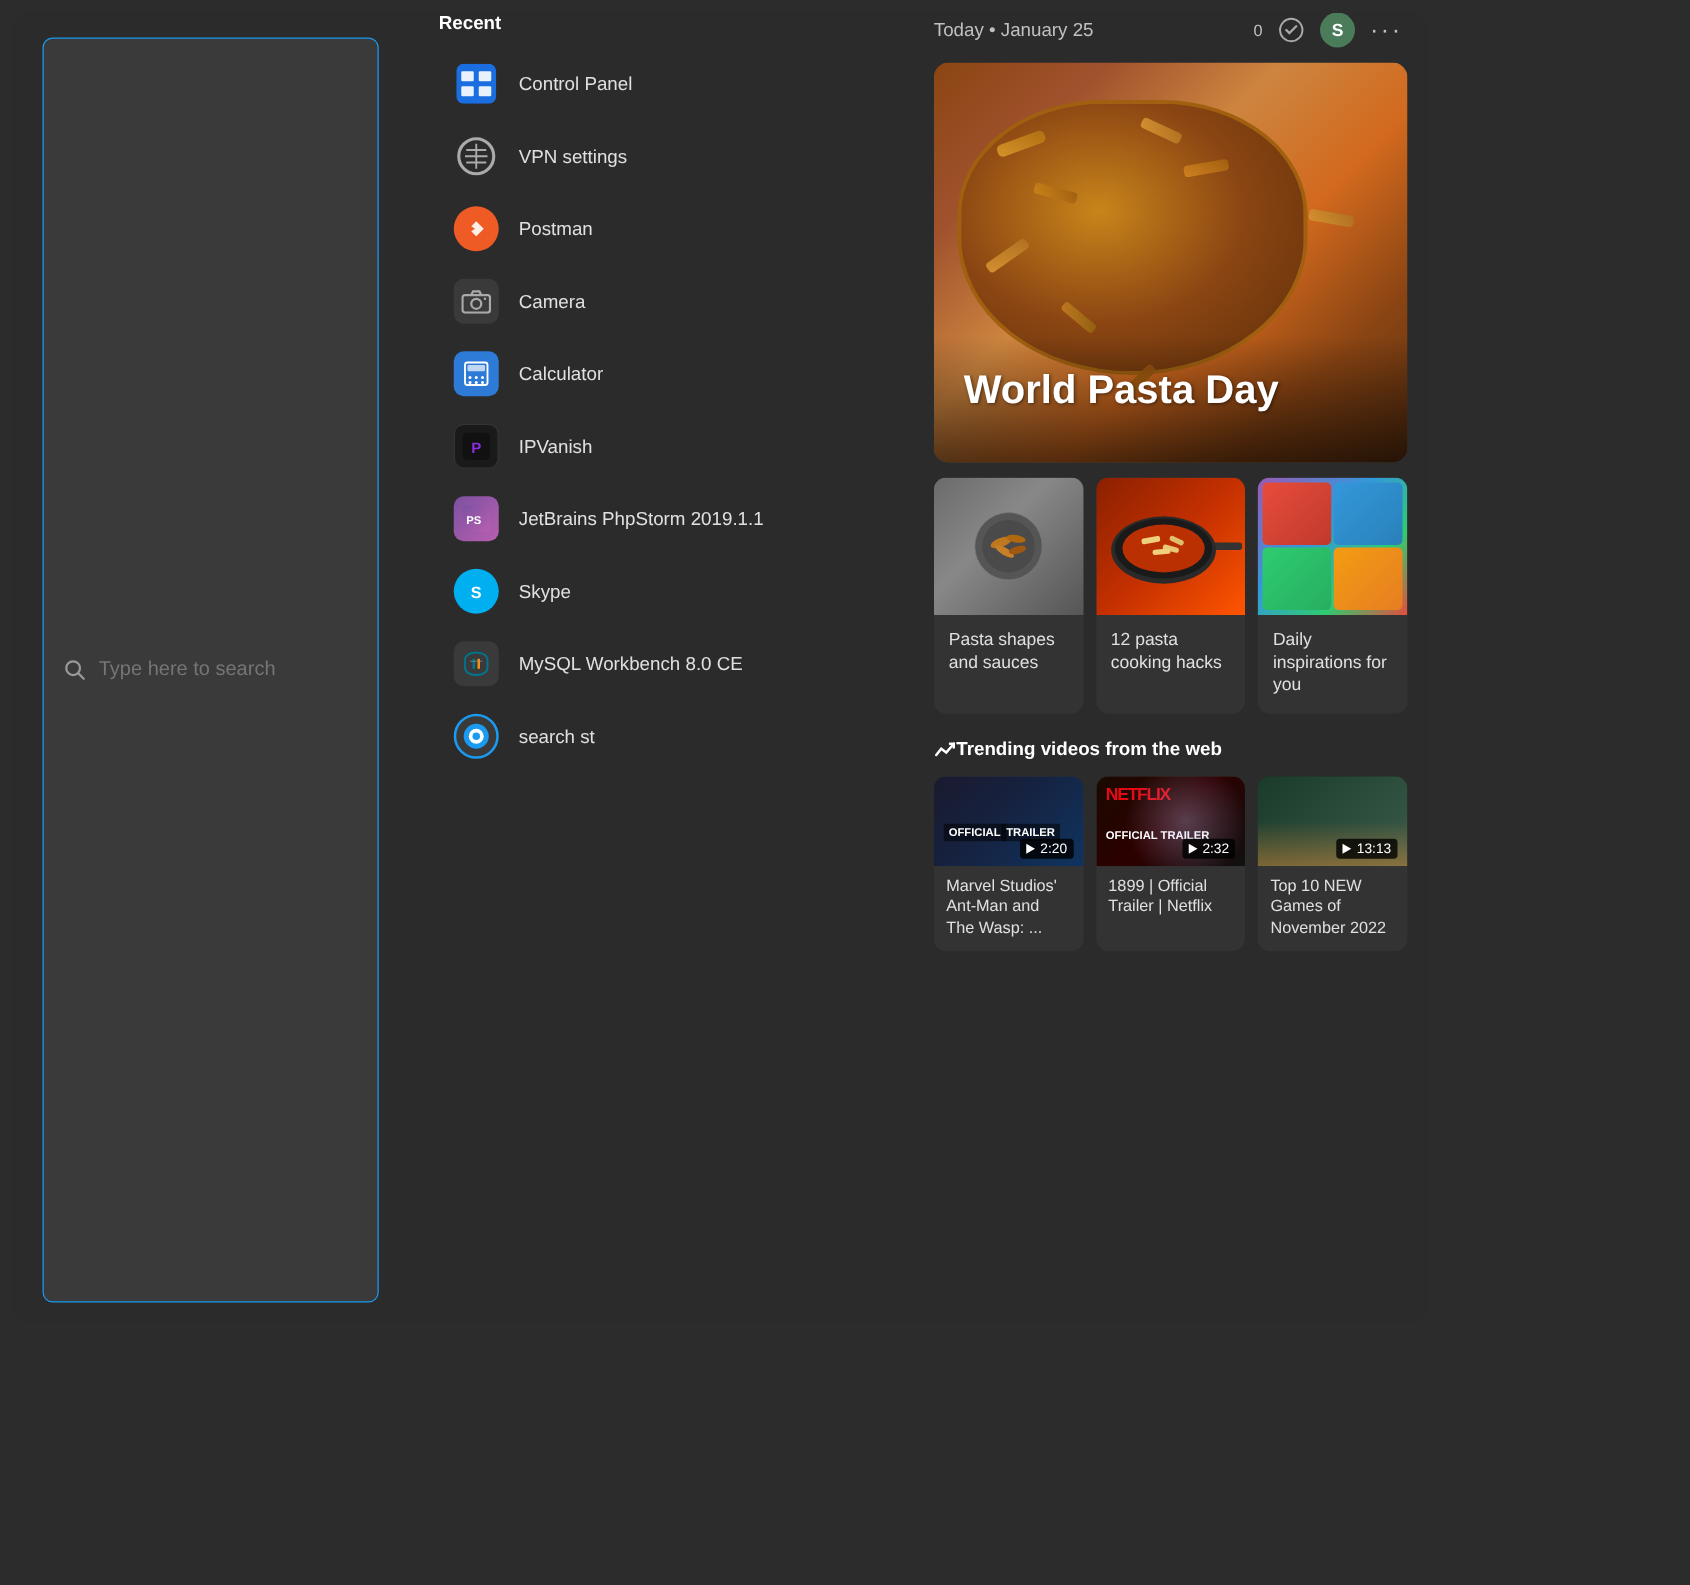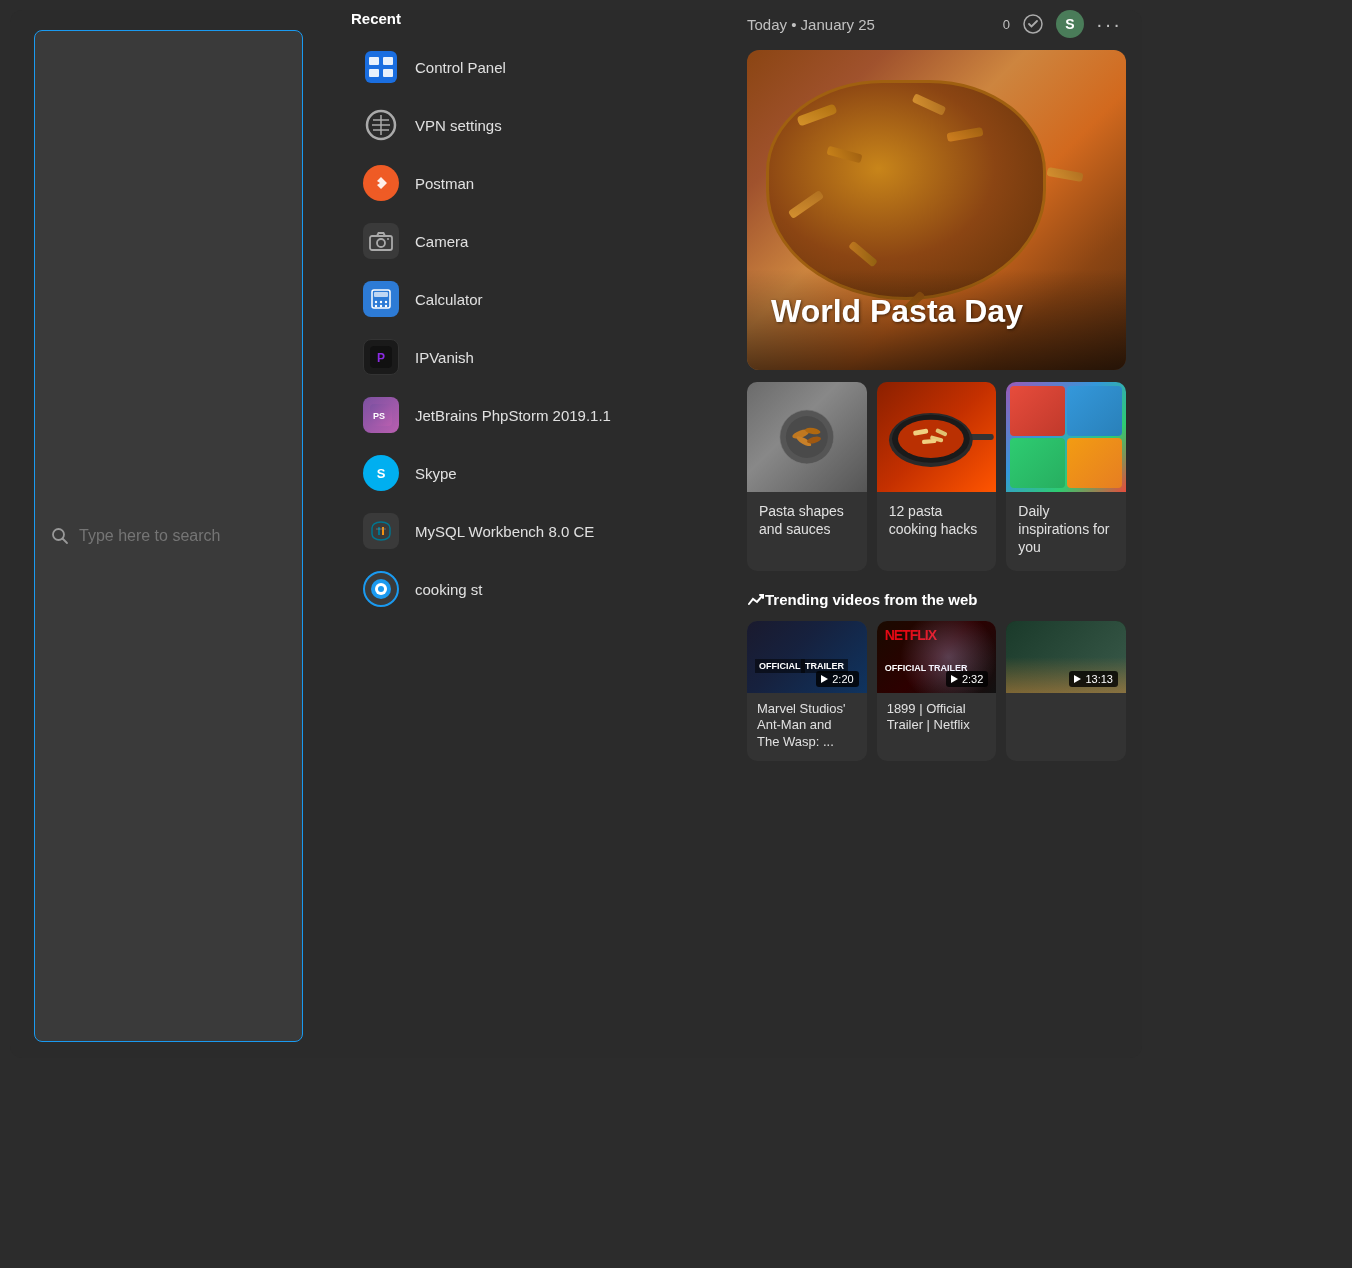--- a/index.html
+++ b/index.html
@@ -455,21 +455,21 @@
         </div>
 
         <div class="recent-item">
           <div class="app-icon" style="width:36px;height:36px;background:#3a3a3a;border-radius:50%;display:flex;align-items:center;justify-content:center;border:2px solid #1a9af0;">
             <svg width="22" height="22" viewBox="0 0 22 22">
               <circle cx="11" cy="11" r="10" fill="#1a9af0"></circle>
               <circle cx="11" cy="11" r="6" fill="white"></circle>
               <circle cx="11" cy="11" r="3" fill="#1a9af0"></circle>
             </svg>
           </div>
-          <span class="recent-item-label">cooking st</span>
+          <span class="recent-item-label">search st</span>
         </div>
 
       </div>
     </div>
 
     <div class="right-panel">
 
       <div class="date-header">
         <span class="date-text">Today  •  January 25</span>
         <div class="date-actions">
@@ -606,18 +606,19 @@
             <div class="video-thumb-bg games-bg" style="position:relative;width:100%;height:100%;">
 
               <div style="position:absolute;top:0;left:0;right:0;bottom:0;background:linear-gradient(135deg,#1a3a2a 0%,#2a4a3a 50%,#3a5a4a 100%);"></div>
               <div style="position:absolute;bottom:0;left:0;right:0;height:50%;background:linear-gradient(0deg, rgba(255,150,50,0.4), transparent);"></div>
             </div>
             <div class="video-duration">
               <div class="play-icon-small"></div>
               <span>13:13</span>
             </div>
           </div>
+          <div class="video-label">Top 10 NEW Games of November 2022</div>
         </div>
 
       </div>
     </div>
   </div>
 </div>
 
 </body></html>

